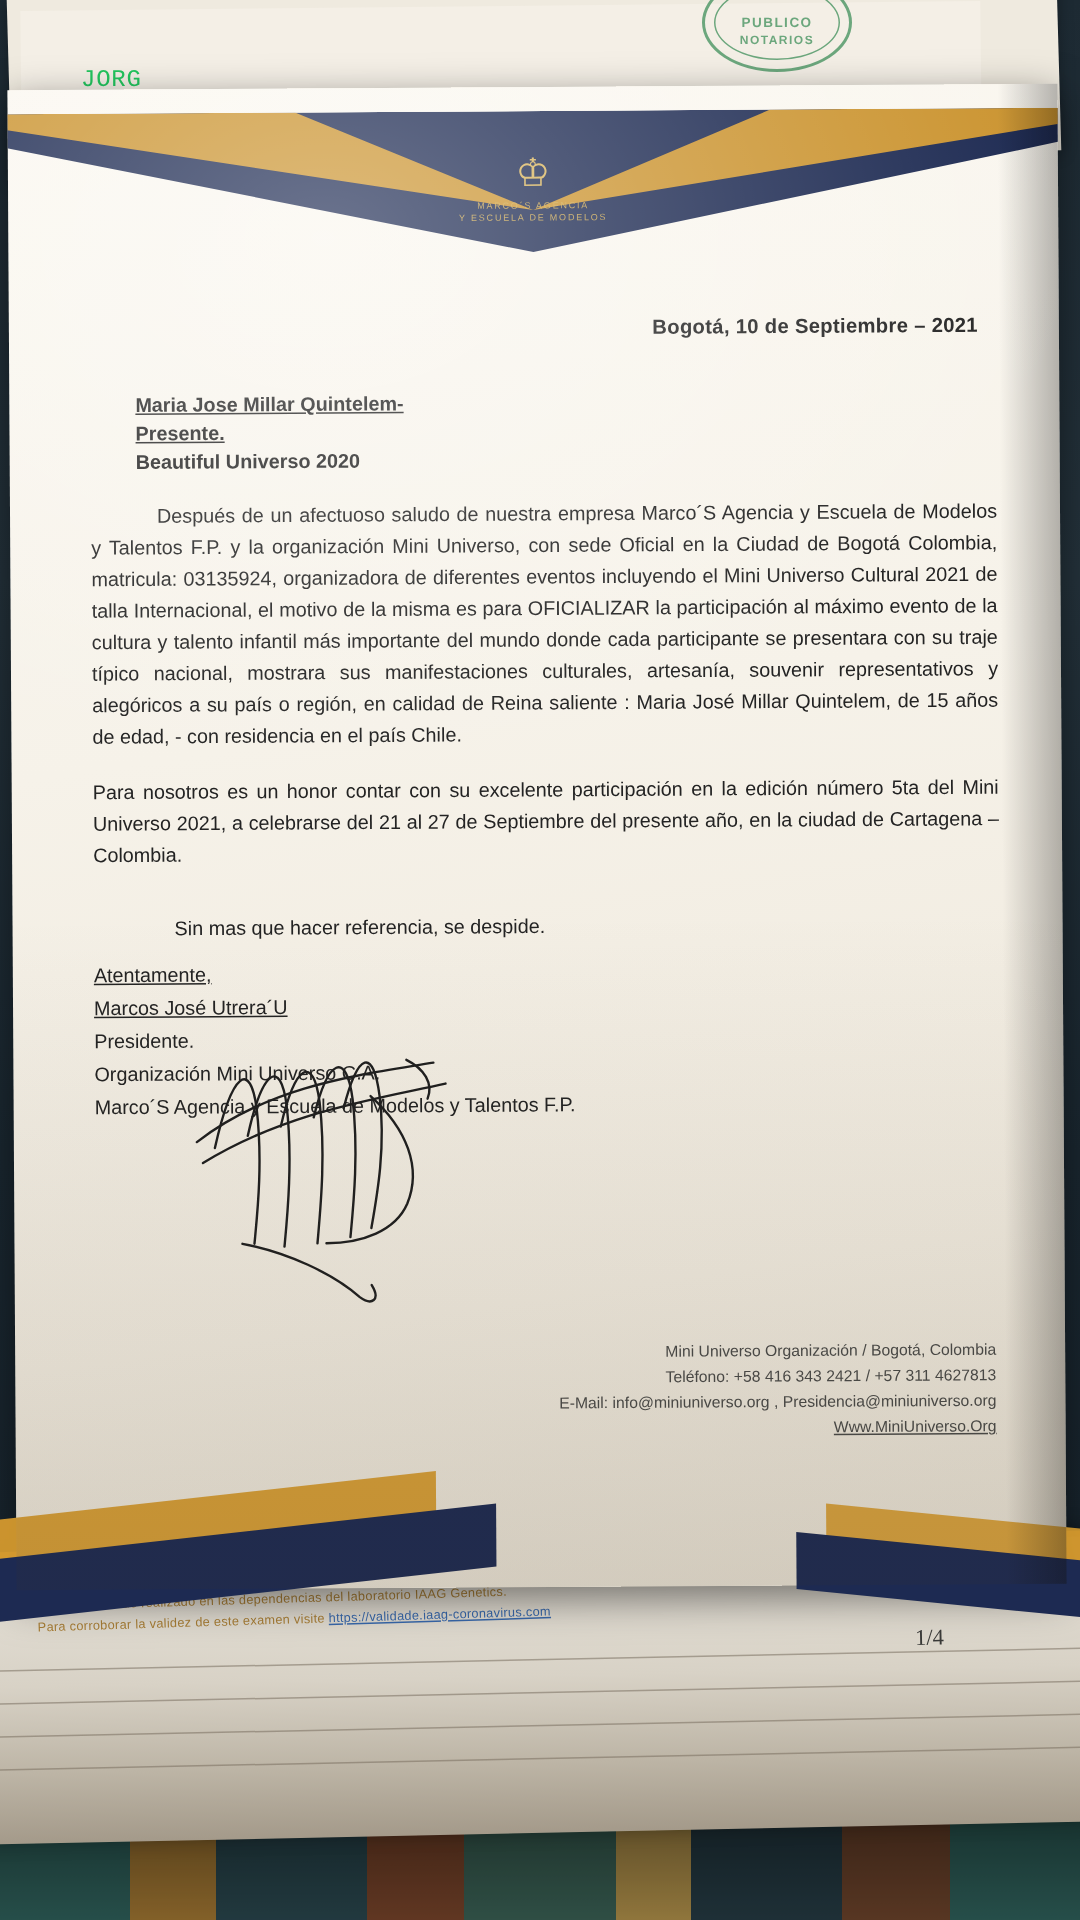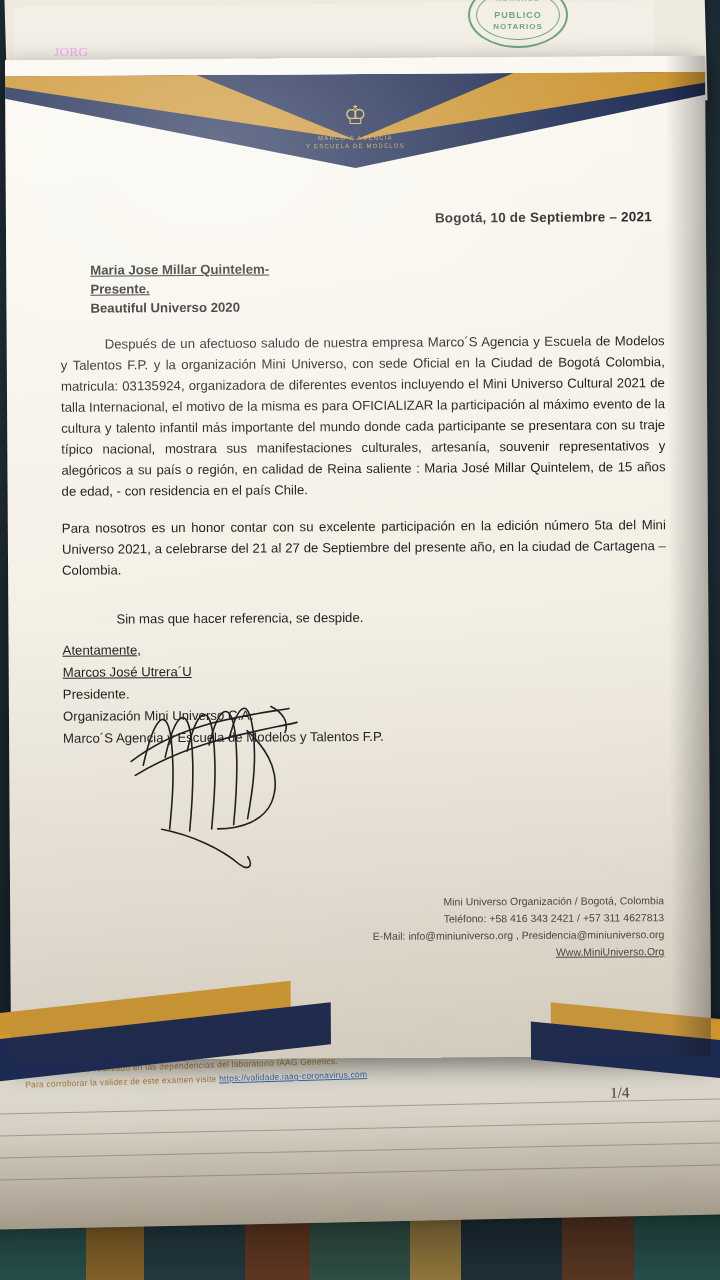--- a/index.html
+++ b/index.html
@@ -120,23 +120,23 @@
   }
   .sheet-back-2 {
     position: absolute;
     left: 14px; top: 4px;
     width: 640px; height: 90px;
     background: #f4efe6;
     transform: rotate(-0.6deg);
   }
   .handwrite {
     position: absolute;
-    font-family: Liberation Serif, serif;
-    color: #f0abfc;
-    font-size: 13px;
+    font-family: Liberation Mono, monospace;
+    color: #22c55e;
+    font-size: 16px;
     letter-spacing: .5px;
   }
   .hw-1 { left: 54px; top: 44px; }
   .hw-2 { left: 46px; top: 70px; }
   .hw-sigma {
     position: absolute;
     left: 150px; top: 62px;
     font-size: 30px;
     color: #2f3a4a;
     font-family: "Liberation Serif", serif;

